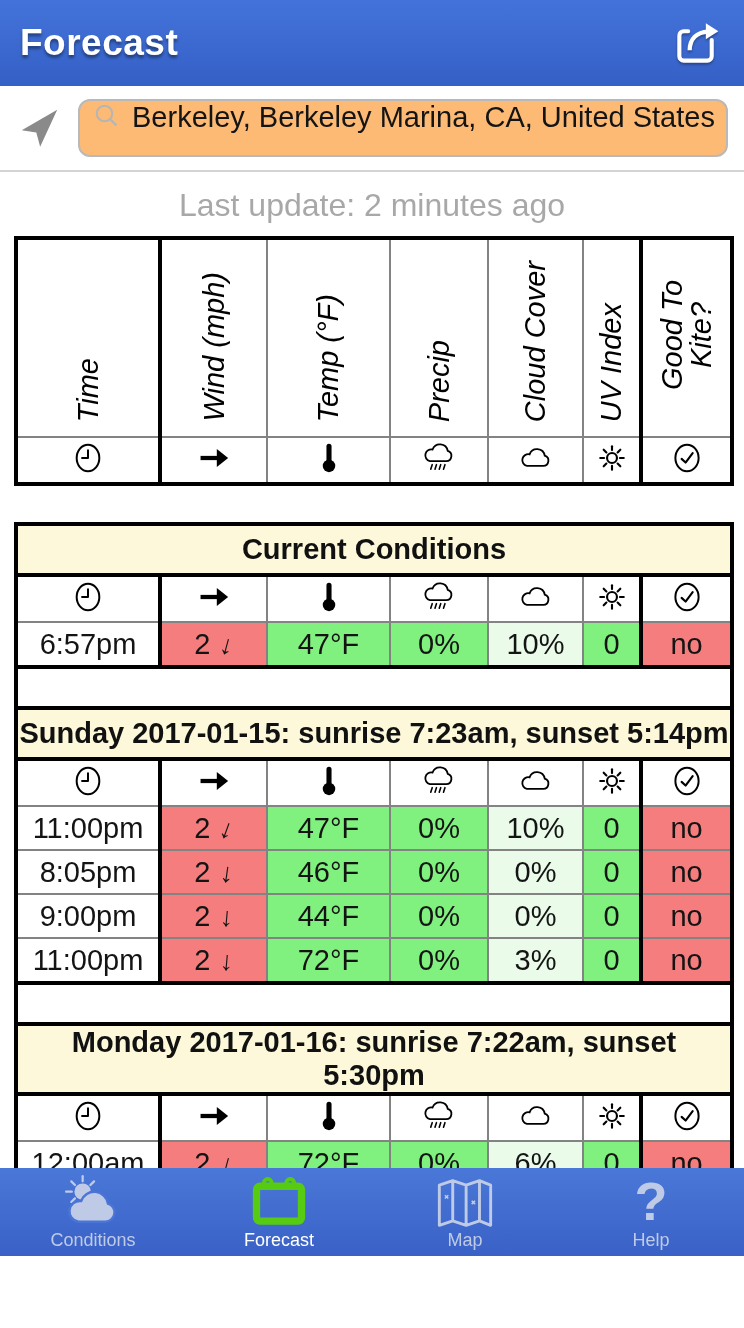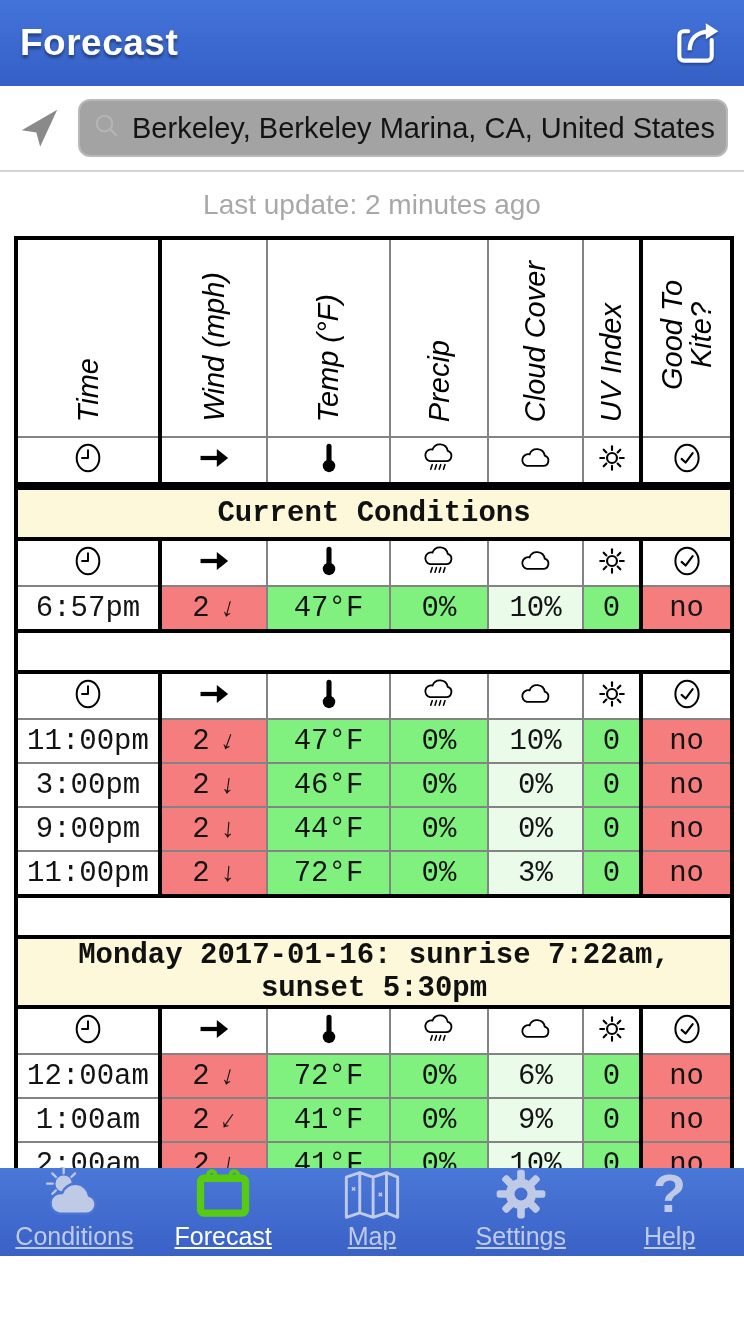--- a/index.html
+++ b/index.html
@@ -13,59 +13,59 @@
              text-shadow:0 3px 3px rgba(0,0,0,.4);}
   .share-btn{background:none;border:none;padding:0;cursor:pointer;line-height:0;}
   .share-btn svg{width:54px;height:50px;filter:drop-shadow(0 2px 1px rgba(0,0,0,.3));}
 
   
   .search-row{height:84px;display:flex;align-items:center;padding:0 16px;gap:16px;
               border-bottom:2px solid #d4d4d4;background:#fff;}
   .loc-btn{background:none;border:none;padding:0;line-height:0;cursor:pointer;}
   .loc-btn svg{width:46px;height:46px;}
   .search-box{flex:1;height:54px;border:2px solid #b9b9b9;border-radius:12px;
-              display:flex;align-items:center;padding:0 12px;gap:10px;overflow:hidden;background:#a3a3a3;}
+              display:flex;padding:0 12px;gap:10px;overflow:hidden;background:#fdba74;}
   .search-box svg{width:30px;height:30px;flex:none;}
   .search-text{font-size:29px;color:#141414;white-space:nowrap;}
 
-  .last-update{text-align:center;color:#a8a8a8;font-size:28px;line-height:34px;
+  .last-update{text-align:center;color:#a8a8a8;font-size:32px;line-height:34px;
                margin:16px 0 14px;}
 
   
   .grid{border-collapse:collapse;table-layout:fixed;width:716px;margin:0 14px;
         border:4px solid #000;}
   .grid td{border:2px solid #838383;text-align:center;vertical-align:middle;
            padding:0;overflow:hidden;}
   .grid td.tl{border-left:4px solid #000;}      
   .hdr-label-row td{height:192px;vertical-align:bottom;background:#fff;}
   .rot{display:inline-block;writing-mode:vertical-rl;transform:rotate(180deg);
        font-style:italic;font-size:29px;color:#000;padding:10px 0 8px;line-height:1;}
   .icon-row td{height:44px;background:#fff;}
   .cicon{display:inline-flex;align-items:center;justify-content:center;line-height:0;color:#000;}
   .cicon svg{width:34px;height:34px;}
 
-  .sections{font-family:Liberation Mono, monospace;}
+  .sections{margin-top:36px;}
   .section-title{background:var(--section-bg,#fcf8d9);font-weight:bold;font-size:29px;
                  height:47px;border-top:4px solid #000 !important;border-bottom:4px solid #000 !important;}
   .spacer-cell{height:37px;background:#fff;border-top:4px solid #000 !important;
                border-bottom:4px solid #000 !important;}
   .data-row td{height:42px;font-size:29px;color:#141414;}
   .bg-good{background:var(--good,#80f17f);}
   .bg-bad{background:var(--bad,#f57d7d);}
   .bg-pale{background:var(--pale,#eafbea);}
   .arrow{display:inline-block;font-size:27px;margin-left:10px;}
 
   
   .tabbar{position:absolute;left:0;bottom:0;width:744px;height:88px;
           background:linear-gradient(#4a78d8,#3a61c6);display:flex;z-index:5;}
   .tab{flex:1;display:flex;flex-direction:column;align-items:center;justify-content:flex-end;
        padding-bottom:5px;color:#bfcbe6;cursor:pointer;}
   .ticon{height:54px;display:flex;align-items:flex-end;justify-content:center;line-height:0;margin-bottom:2px;}
   .ticon svg{display:block;}
-  .tlabel{font-size:25px;text-decoration:underline;}
+  .tlabel{font-size:18px;}
   .tab.active .tlabel{color:#ffffff;}
   .help-q{font-size:54px;font-weight:bold;line-height:54px;}
 </style>
 </head>
 <body>
 
 <div class="app">
 
   <header class="navbar">
     <h1 class="nav-title">Forecast</h1>
@@ -257,20 +257,23 @@
           <td class="bg-bad tl"><span>2</span><span class="arrow" style="transform: rotate(15deg);">↓</span></td>
           <td class="bg-good ">47°F</td>
           <td class="bg-good ">0%</td>
           <td class="bg-pale ">10%</td>
           <td class="bg-good ">0</td>
           <td class="bg-bad tl">no</td>
         </tr>
         <tr>
           <td colspan="7" class="spacer-cell"></td>
         </tr>
+        <tr>
+          <td colspan="7" class="section-title">Sunday 2017-01-15: sunrise 7:23am, sunset 5:14pm</td>
+        </tr>
         <tr class="icon-row">
           <td><span class="cicon">
               <svg viewBox="0 0 24 24">
                 <ellipse cx="12" cy="12" rx="8" ry="9.3" fill="none" stroke="currentColor" stroke-width="1.4"></ellipse>
                 <path d="M12 12 V6.6 M12 12 H7.8" fill="none" stroke="currentColor" stroke-width="1.4" stroke-linecap="round"></path>
               </svg>
             </span></td>
           <td class="tl"><span class="cicon">
               <svg viewBox="0 0 24 24">
                 <line x1="2.5" y1="12" x2="16" y2="12" stroke="currentColor" stroke-width="3"></line>
@@ -324,21 +327,21 @@
         <tr class="data-row">
           <td class="">11:00pm</td>
           <td class="bg-bad tl"><span>2</span><span class="arrow" style="transform: rotate(20deg);">↓</span></td>
           <td class="bg-good ">47°F</td>
           <td class="bg-good ">0%</td>
           <td class="bg-pale ">10%</td>
           <td class="bg-good ">0</td>
           <td class="bg-bad tl">no</td>
         </tr>
         <tr class="data-row">
-          <td class="">3:00pm</td>
+          <td class="">8:05pm</td>
           <td class="bg-bad tl"><span>2</span><span class="arrow" style="transform: rotate(8deg);">↓</span></td>
           <td class="bg-good ">46°F</td>
           <td class="bg-good ">0%</td>
           <td class="bg-pale ">0%</td>
           <td class="bg-good ">0</td>
           <td class="bg-bad tl">no</td>
         </tr>
         <tr class="data-row">
           <td class="">9:00pm</td>
           <td class="bg-bad tl"><span>2</span><span class="arrow" style="transform: rotate(5deg);">↓</span></td>
@@ -481,37 +484,19 @@
       <span class="ticon">
           <svg viewBox="0 0 52 44" width="58" height="50">
             <path d="M3 6 L15 2 L15 38 L3 42 Z M15 2 L27 6 L27 42 L15 38 Z M27 6 L39 2 L39 38 L27 42 Z M39 2 L49 6 L49 42 L39 38 Z" fill="none" stroke="currentColor" stroke-width="2.6" stroke-linejoin="round"></path>
             <path d="M8 15 l3 3 m0 -3 l-3 3 M32 20 l3 3 m0 -3 l-3 3" stroke="currentColor" stroke-width="1.4"></path>
           </svg>
         </span>
       <span class="tlabel">Map</span>
     </div>
     <div class="tab">
       <span class="ticon">
-          <svg viewBox="0 0 48 48" width="52" height="52">
-            <g fill="currentColor">
-              <rect x="20.5" y="1.5" width="7" height="11" rx="2.5"></rect>
-              <rect x="20.5" y="1.5" width="7" height="11" rx="2.5" transform="rotate(45 24 24)"></rect>
-              <rect x="20.5" y="1.5" width="7" height="11" rx="2.5" transform="rotate(90 24 24)"></rect>
-              <rect x="20.5" y="1.5" width="7" height="11" rx="2.5" transform="rotate(135 24 24)"></rect>
-              <rect x="20.5" y="1.5" width="7" height="11" rx="2.5" transform="rotate(180 24 24)"></rect>
-              <rect x="20.5" y="1.5" width="7" height="11" rx="2.5" transform="rotate(225 24 24)"></rect>
-              <rect x="20.5" y="1.5" width="7" height="11" rx="2.5" transform="rotate(270 24 24)"></rect>
-              <rect x="20.5" y="1.5" width="7" height="11" rx="2.5" transform="rotate(315 24 24)"></rect>
-            </g>
-            <circle cx="24" cy="24" r="10" fill="none" stroke="currentColor" stroke-width="8"></circle>
-          </svg>
-        </span>
-      <span class="tlabel">Settings</span>
-    </div>
-    <div class="tab">
-      <span class="ticon">
           <span class="help-q">?</span>
         </span>
       <span class="tlabel">Help</span>
     </div>
   </nav>
 
 </div>
 
 </body></html>

